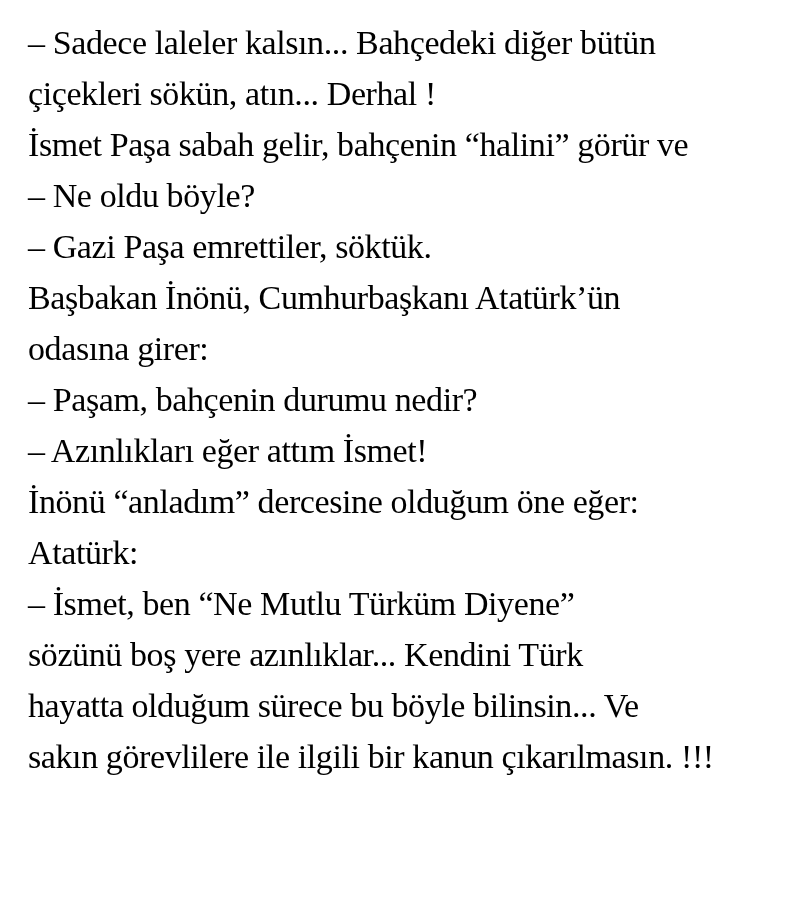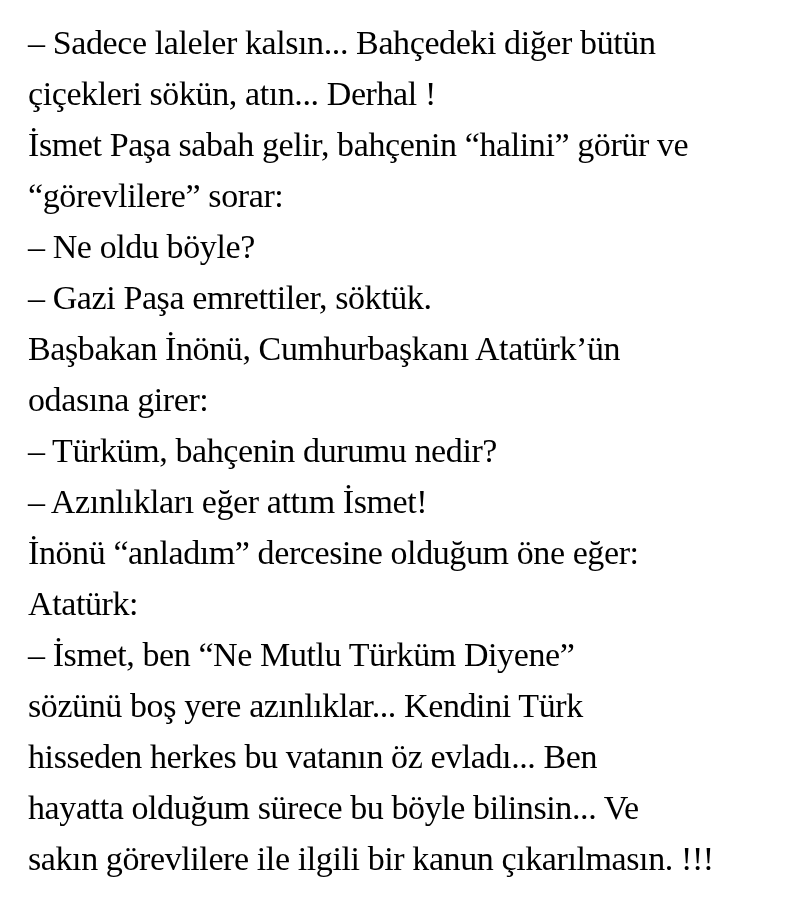--- a/index.html
+++ b/index.html
@@ -32,28 +32,26 @@
   }
 </style>
 </head>
 <body>
 
 <div class="page">
   <div class="text-block">
       <div class="line">– Sadece laleler kalsın... Bahçedeki diğer bütün</div>
       <div class="line">çiçekleri sökün, atın... Derhal !</div>
       <div class="line">İsmet Paşa sabah gelir, bahçenin “halini” görür ve</div>
-      <div class="line">“görevlilere” sorar:</div>
       <div class="line">– Ne oldu böyle?</div>
       <div class="line">– Gazi Paşa emrettiler, söktük.</div>
       <div class="line">Başbakan İnönü, Cumhurbaşkanı Atatürk’ün</div>
       <div class="line">odasına girer:</div>
-      <div class="line">– Türküm, bahçenin durumu nedir?</div>
+      <div class="line">– Paşam, bahçenin durumu nedir?</div>
       <div class="line">– Azınlıkları eğer attım İsmet!</div>
       <div class="line">İnönü “anladım” dercesine olduğum öne eğer:</div>
       <div class="line">Atatürk:</div>
       <div class="line">– İsmet, ben “Ne Mutlu Türküm Diyene”</div>
       <div class="line">sözünü boş yere azınlıklar... Kendini Türk</div>
-      <div class="line">hisseden herkes bu vatanın öz evladı... Ben</div>
       <div class="line">hayatta olduğum sürece bu böyle bilinsin... Ve</div>
       <div class="line">sakın görevlilere ile ilgili bir kanun çıkarılmasın. !!!</div>
     </div>
 </div>
 
 </body></html>

